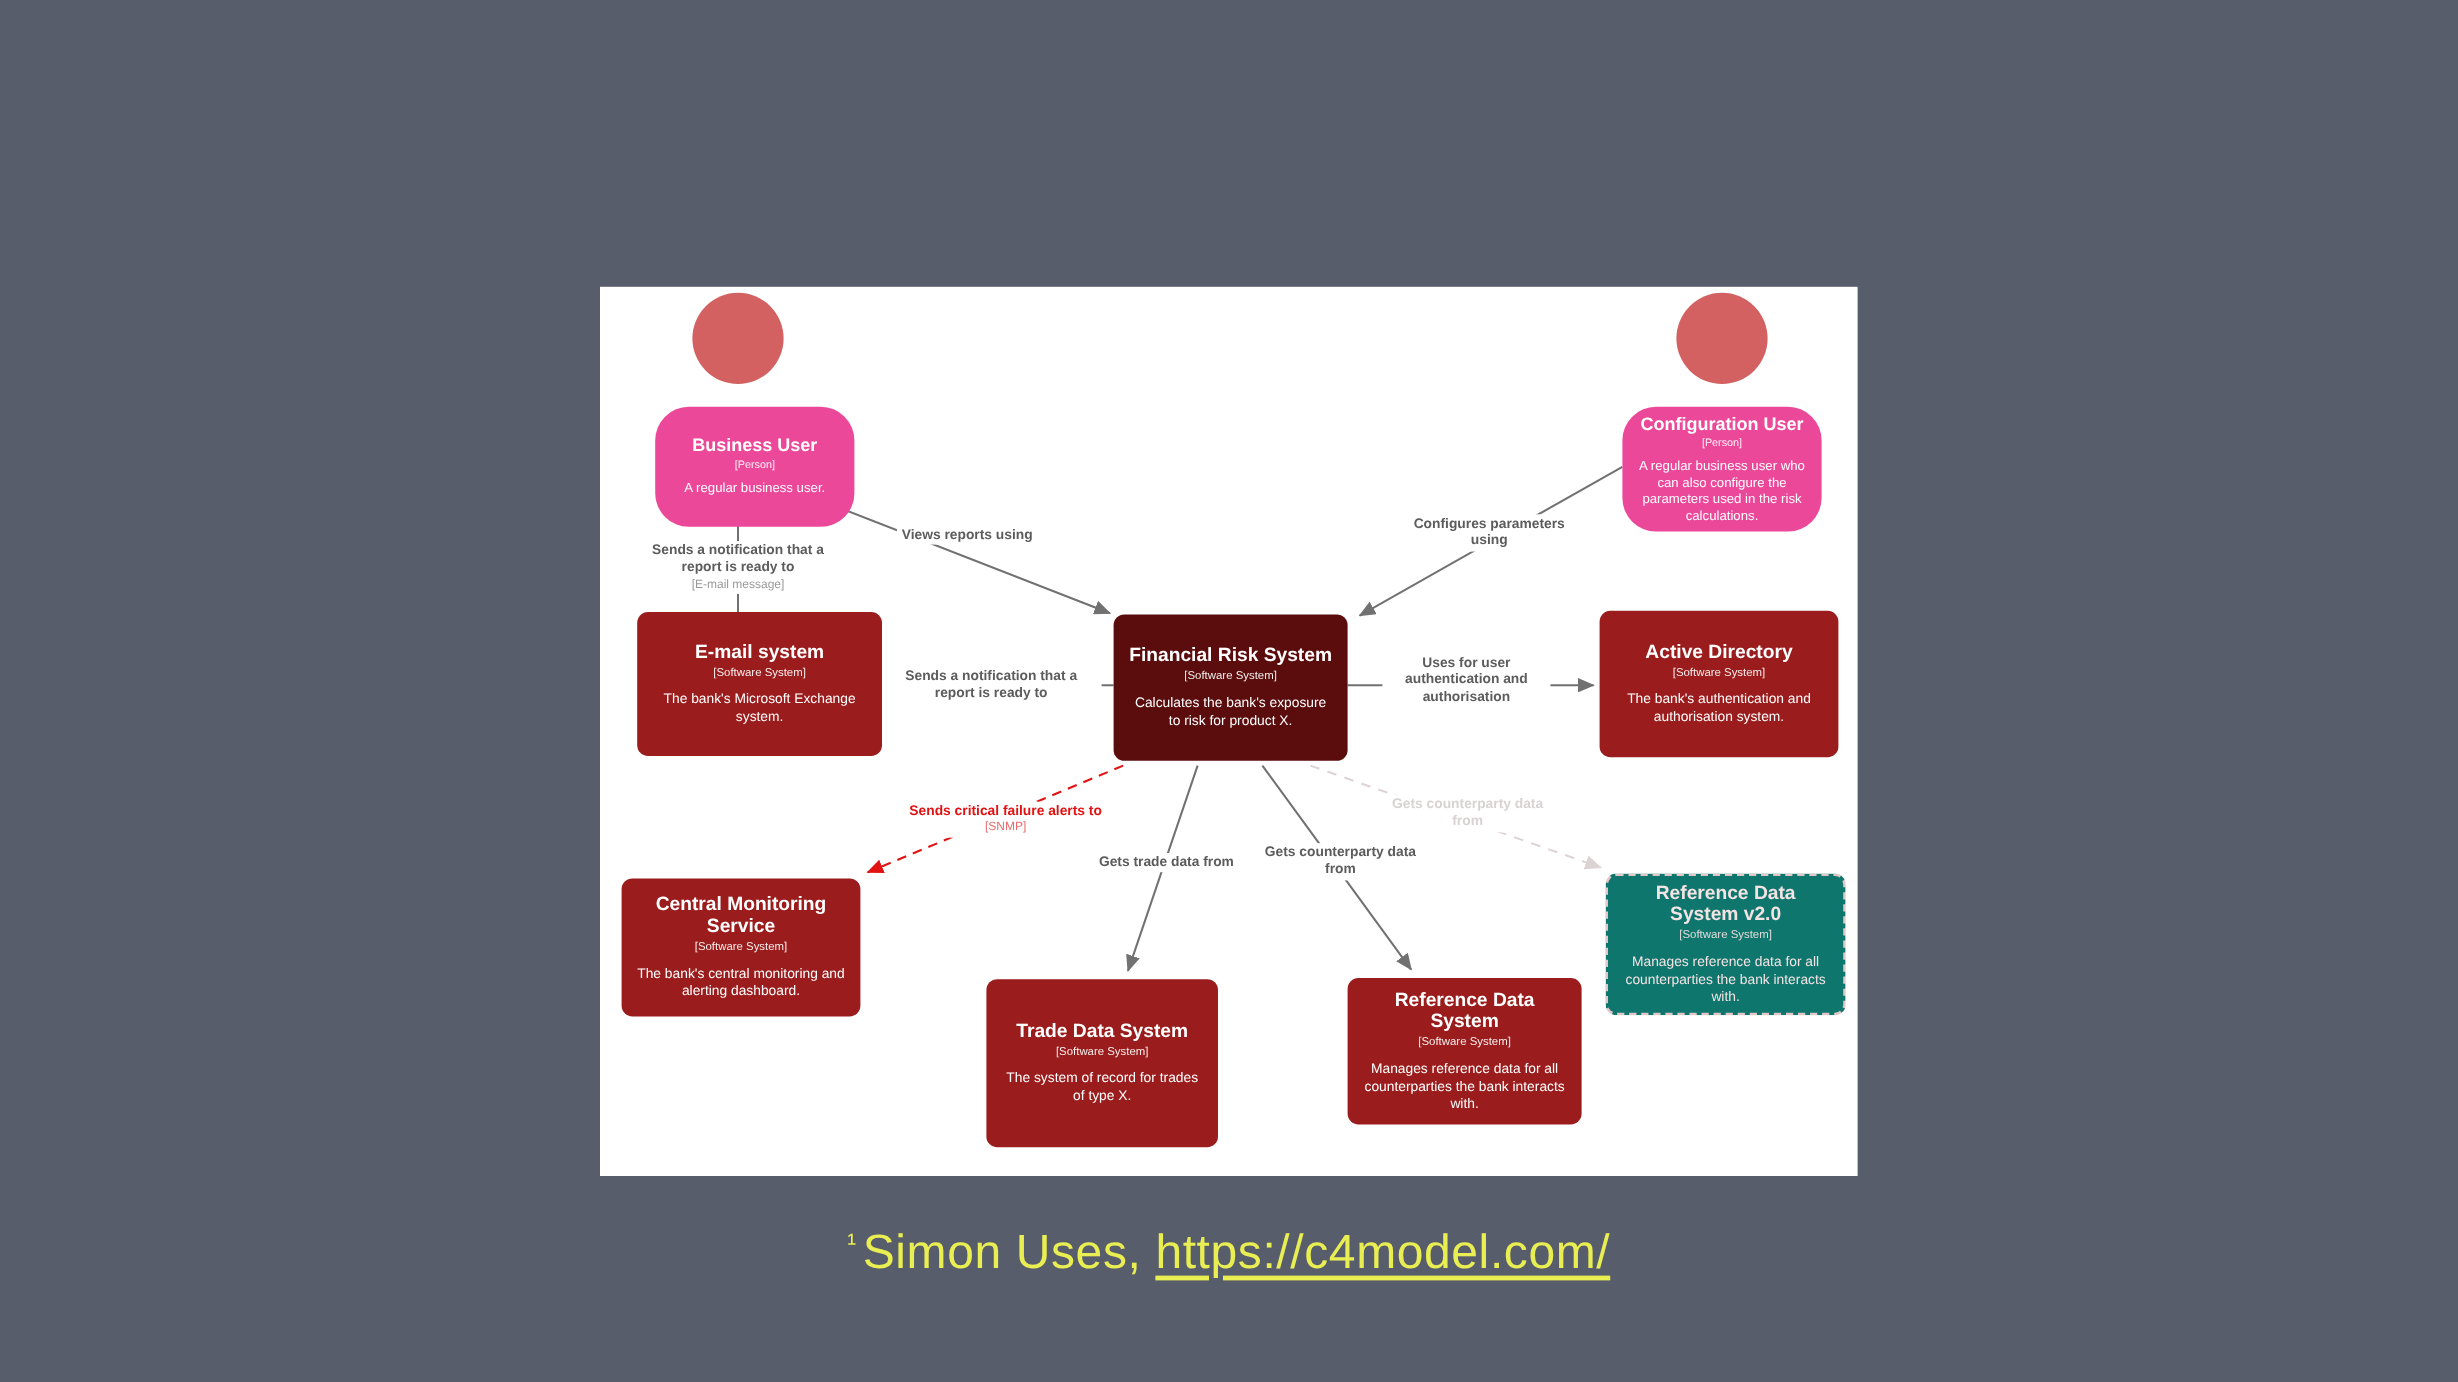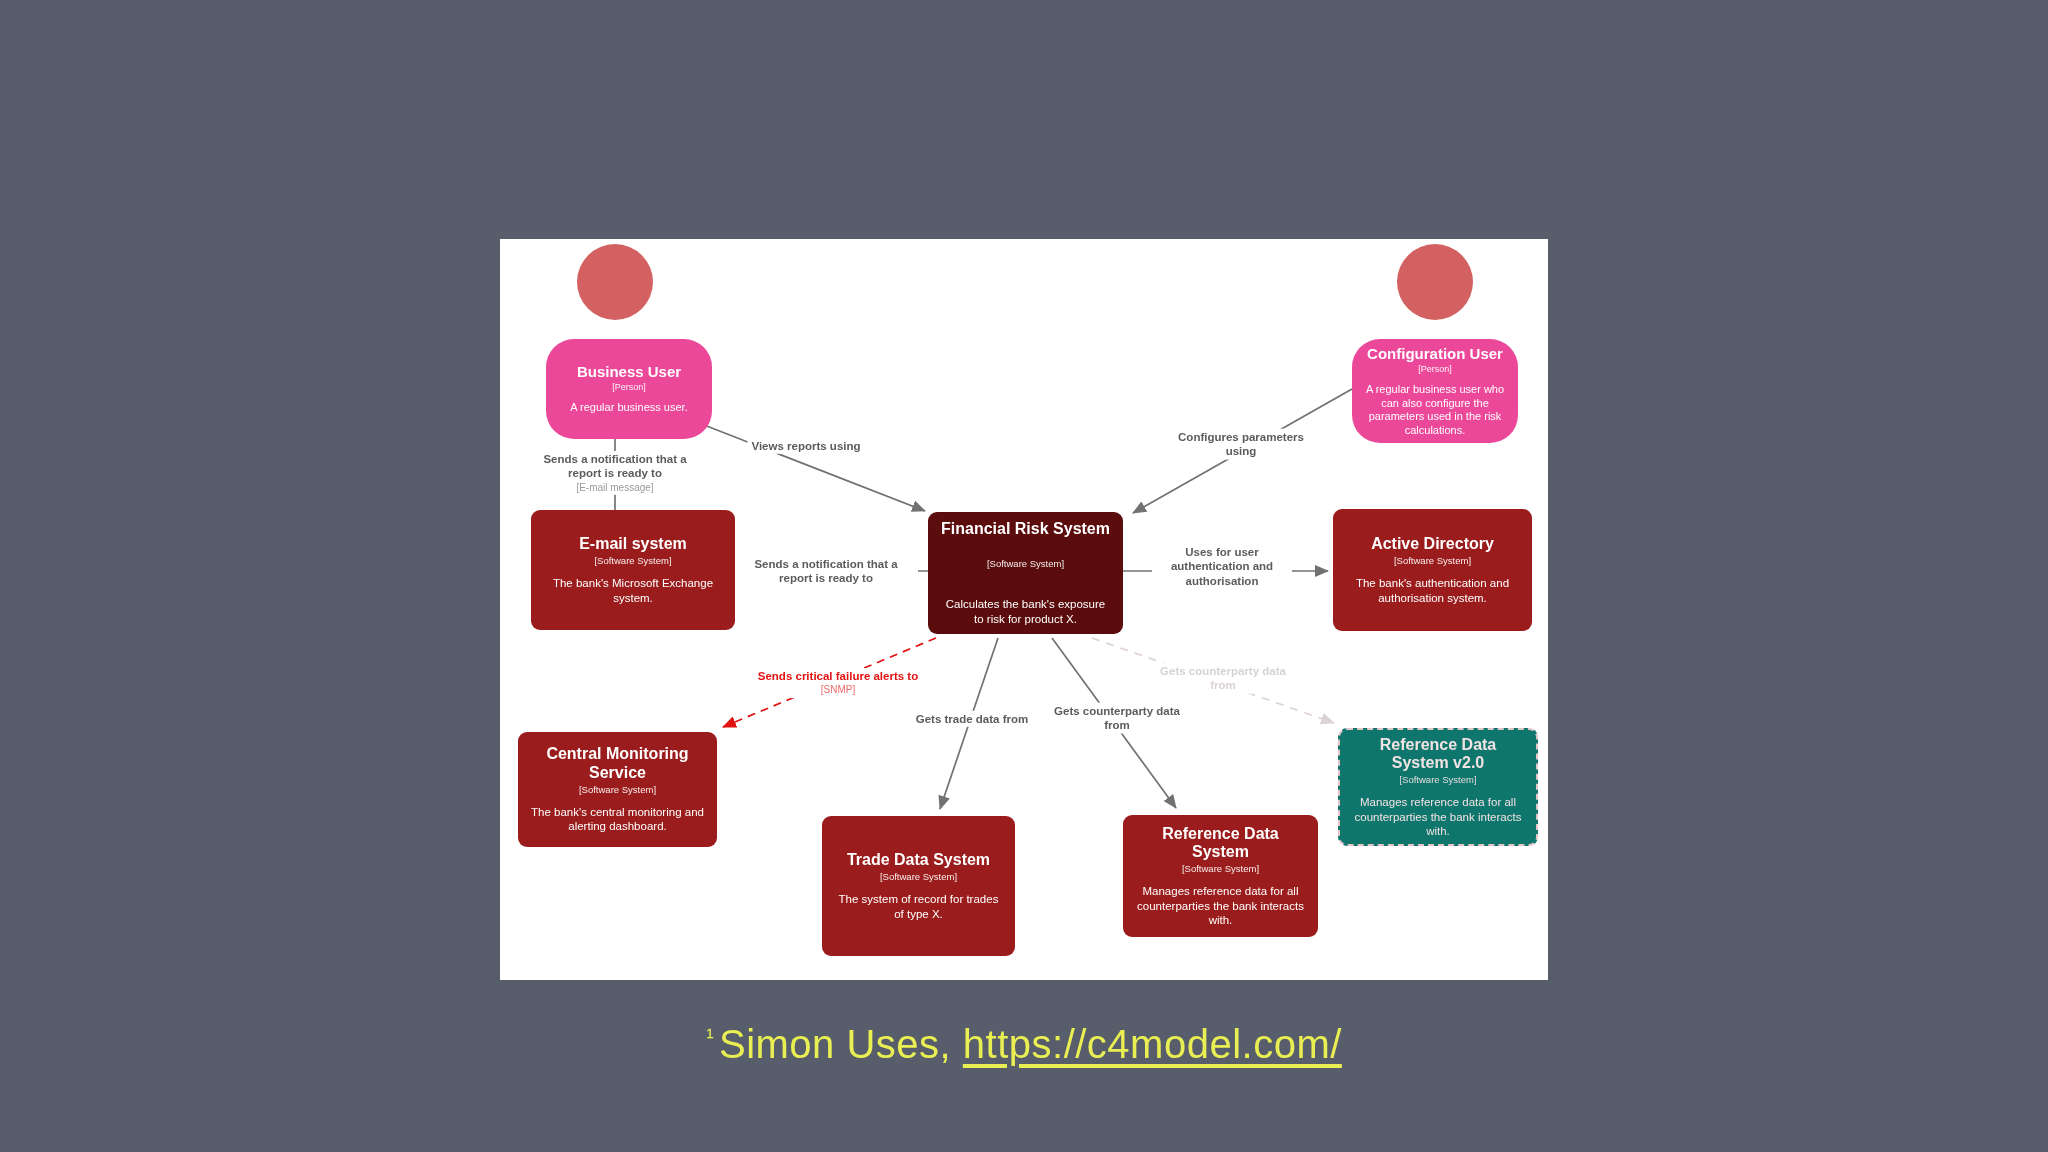--- a/index.html
+++ b/index.html
@@ -157,21 +157,21 @@
         <div class="p-desc">A regular business user who can also configure the parameters used in the risk calculations.</div>
       </div>
     </div>
 
     <div class="sys bright" style="left:31px; top:271px; width:204px; height:120px;">
       <div class="s-name">E-mail system</div>
       <div class="s-type">[Software System]</div>
       <div class="s-desc">The bank's Microsoft Exchange system.</div>
     </div>
 
-    <div class="sys dark" style="left:428px; top:273px; width:195px; height:122px;justify-content:space-between;">
+    <div class="sys dark" style="left:428px; top:273px; width:195px; height:122px;">
       <div class="s-name">Financial Risk System</div>
       <div class="s-type">[Software System]</div>
       <div class="s-desc">Calculates the bank's exposure to risk for product X.</div>
     </div>
 
     <div class="sys bright" style="left:833px; top:270px; width:199px; height:122px;">
       <div class="s-name">Active Directory</div>
       <div class="s-type">[Software System]</div>
       <div class="s-desc">The bank's authentication and authorisation system.</div>
     </div>

